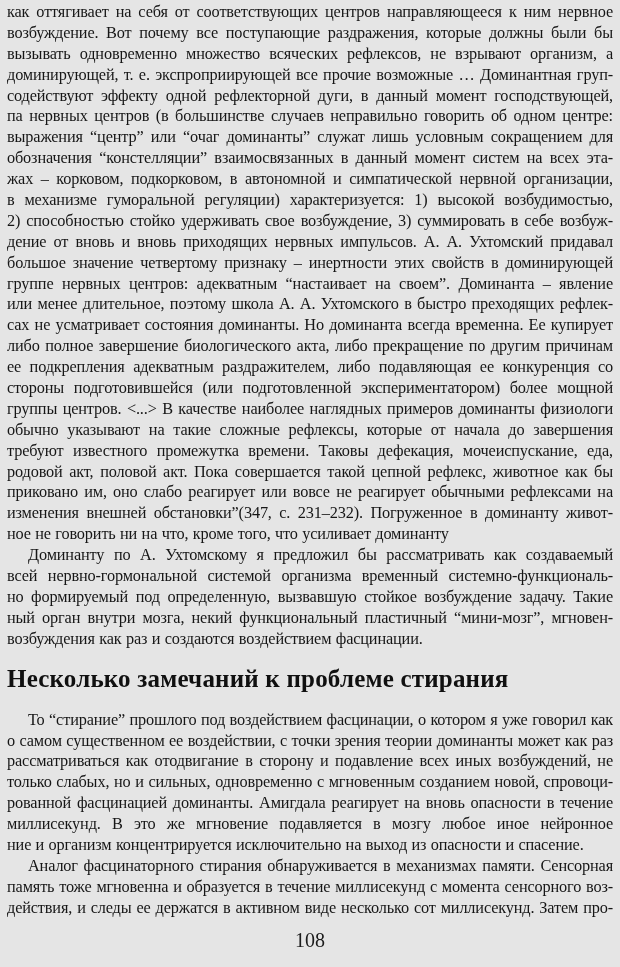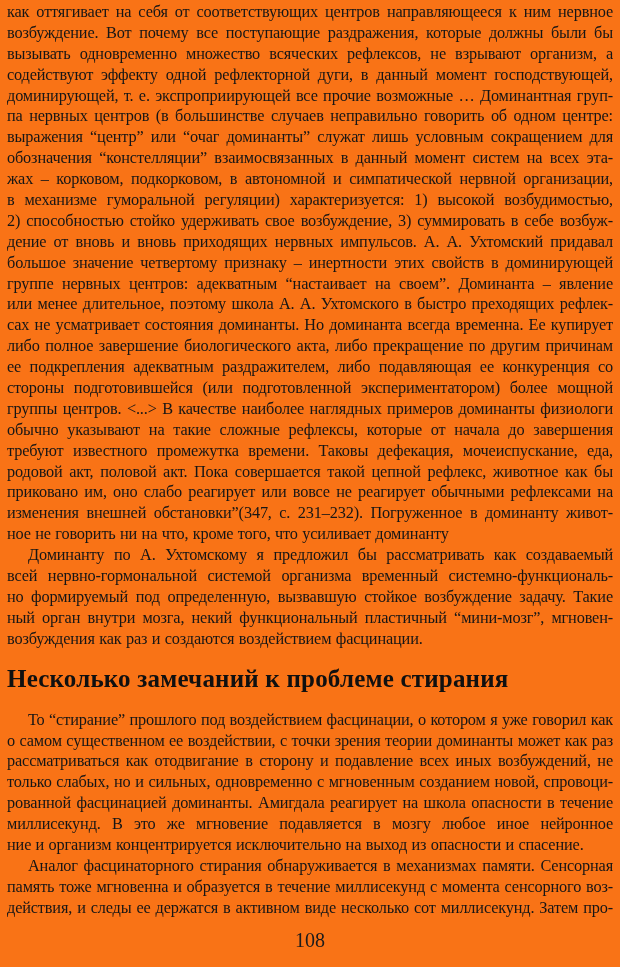--- a/index.html
+++ b/index.html
@@ -4,21 +4,21 @@
 <style>
   html, body {
     margin: 0;
     padding: 0;
     background: #ffffff;
   }
   .page {
     position: relative;
     width: 620px;
     height: 967px;
-    background: #f97316;
+    background: #e5e5e5;
     overflow: hidden;
     font-family: "Liberation Serif", serif;
     color: #161616;
   }
   .textcol {
     position: absolute;
     left: 7px;
     top: 2px;
     width: 606px;
   }
@@ -55,22 +55,22 @@
 </style>
 </head>
 <body>
 
 <div class="page">
   <div class="textcol">
     <div class="para">
         <div class="line">как оттягивает на себя от соответствующих центров направляющееся к ним нервное</div>
         <div class="line">возбуждение. Вот почему все поступающие раздражения, которые должны были бы</div>
         <div class="line">вызывать одновременно множество всяческих рефлексов, не взрывают организм, а</div>
+        <div class="line">доминирующей, т. е. экспроприирующей все прочие возможные … Доминантная груп-</div>
         <div class="line">содействуют эффекту одной рефлекторной дуги, в данный момент господствующей,</div>
-        <div class="line">доминирующей, т. е. экспроприирующей все прочие возможные … Доминантная груп-</div>
         <div class="line">па нервных центров (в большинстве случаев неправильно говорить об одном центре:</div>
         <div class="line">выражения “центр” или “очаг доминанты” служат лишь условным сокращением для</div>
         <div class="line">обозначения “констелляции” взаимосвязанных в данный момент систем на всех эта-</div>
         <div class="line">жах – корковом, подкорковом, в автономной и симпатической нервной организации,</div>
         <div class="line">в механизме гуморальной регуляции) характеризуется: 1) высокой возбудимостью,</div>
         <div class="line">2) способностью стойко удерживать свое возбуждение, 3) суммировать в себе возбуж-</div>
         <div class="line">дение от вновь и вновь приходящих нервных импульсов. А. А. Ухтомский придавал</div>
         <div class="line">большое значение четвертому признаку – инертности этих свойств в доминирующей</div>
         <div class="line">группе нервных центров: адекватным “настаивает на своем”. Доминанта – явление более</div>
         <div class="line">или менее длительное, поэтому школа А. А. Ухтомского в быстро преходящих рефлек-</div>
@@ -92,21 +92,21 @@
         <div class="line">но формируемый под определенную, вызвавшую стойкое возбуждение задачу. Такие</div>
         <div class="line">ный орган внутри мозга, некий функциональный пластичный “мини-мозг”, мгновен-</div>
         <div class="line endline">возбуждения как раз и создаются воздействием фасцинации.</div>
       </div>
     <h2 class="heading">Несколько замечаний к проблеме стирания</h2>
     <div class="para">
         <div class="line indent">То “стирание” прошлого под воздействием фасцинации, о котором я уже говорил как</div>
         <div class="line">о самом существенном ее воздействии, с точки зрения теории доминанты может как раз</div>
         <div class="line">рассматриваться как отодвигание в сторону и подавление всех иных возбуждений, не</div>
         <div class="line">только слабых, но и сильных, одновременно с мгновенным созданием новой, спровоци-</div>
-        <div class="line">рованной фасцинацией доминанты. Амигдала реагирует на школа опасности в течение</div>
+        <div class="line">рованной фасцинацией доминанты. Амигдала реагирует на вновь опасности в течение</div>
         <div class="line">миллисекунд. В это же мгновение подавляется в мозгу любое иное нейронное возбужде-</div>
         <div class="line endline">ние и организм концентрируется исключительно на выход из опасности и спасение.</div>
       </div>
     <div class="para">
         <div class="line indent">Аналог фасцинаторного стирания обнаруживается в механизмах памяти. Сенсорная</div>
         <div class="line">память тоже мгновенна и образуется в течение миллисекунд с момента сенсорного воз-</div>
         <div class="line">действия, и следы ее держатся в активном виде несколько сот миллисекунд. Затем про-</div>
       </div>
   </div>
   <div class="pagenum">108</div>

